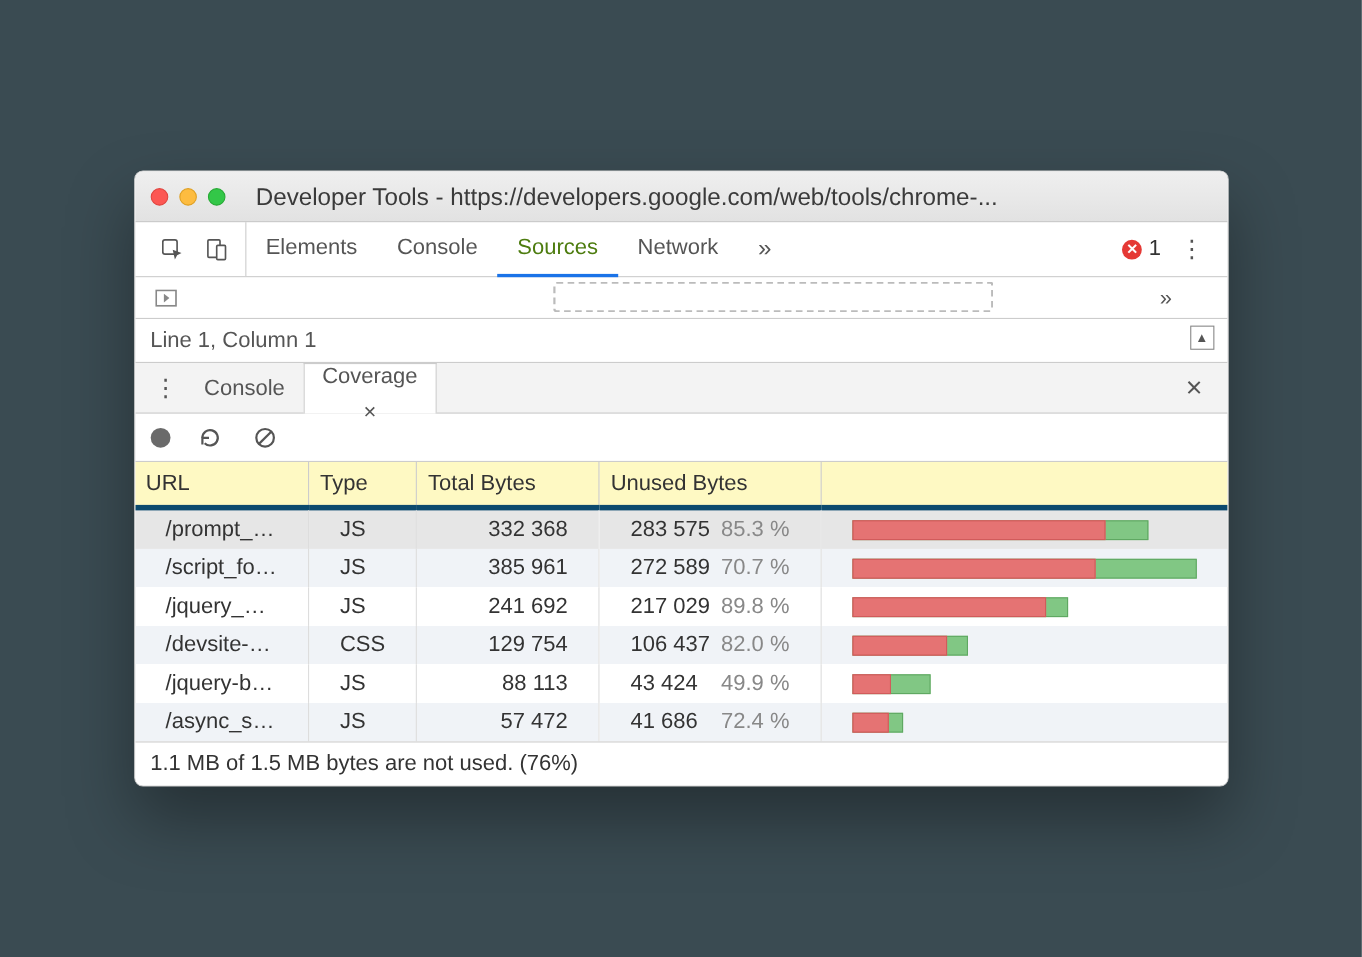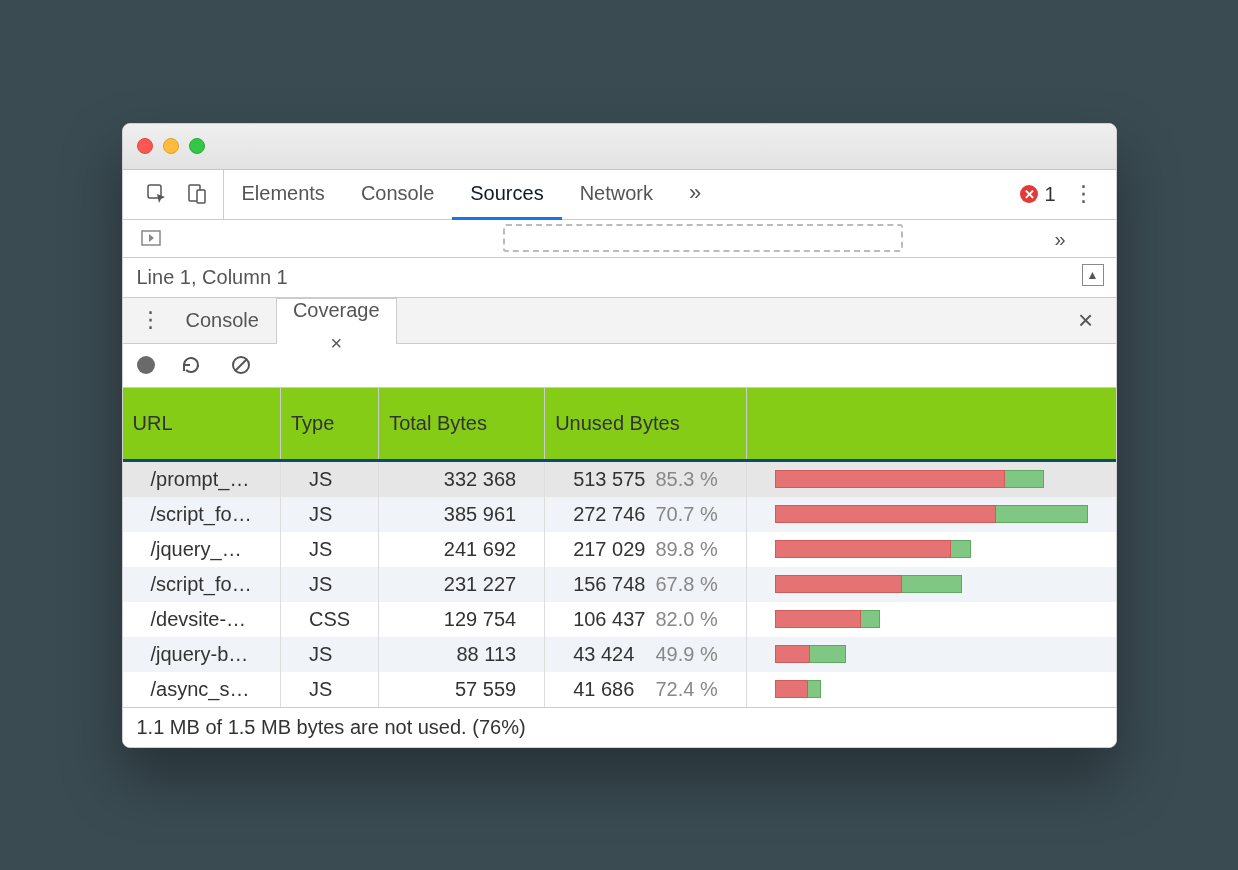--- a/index.html
+++ b/index.html
@@ -86,21 +86,21 @@
       padding: 0 18px;
       display: flex;
       align-items: center;
       font-size: 20px;
       color: #555;
       cursor: pointer;
       border-bottom: 3px solid transparent;
       margin-bottom: -1px;
     }
     .tab.active {
-      color: #0f172a;
+      color: #4d7c0f;
       border-bottom-color: #1a73e8;
     }
     .tabbar-right {
       margin-left: auto;
       display: flex;
       align-items: center;
       gap: 14px;
       padding-right: 10px;
     }
     .error-badge {
@@ -202,23 +202,23 @@
       background: #6a6a6a;
     }
     .table {
       width: 100%;
       border-collapse: collapse;
       font-size: 20px;
     }
     .table th {
       text-align: left;
       font-weight: normal;
-      padding: 24px 10px;
-      background: #84cc16;
-      border-bottom: 3px solid #0c4a6e;
+      padding: 8px 10px;
+      background: #fef9c3;
+      border-bottom: 5px solid #0c4a6e;
       border-right: 1px solid #ccc;
       color: #333;
     }
     .table th:last-child { border-right: none; }
     .table td {
       padding: 6px 28px;
       border-right: 1px solid #ddd;
       white-space: nowrap;
       overflow: hidden;
       text-overflow: ellipsis;
@@ -299,20 +299,21 @@
 <body>
 
 <div class="window">
 
   <div class="titlebar">
     <div class="traffic-lights">
       <div class="tl-dot tl-close"></div>
       <div class="tl-dot tl-min"></div>
       <div class="tl-dot tl-max"></div>
     </div>
+    <div class="title">Developer Tools - https://developers.google.com/web/tools/chrome-...</div>
   </div>
 
   <div class="tabbar">
     <div class="tabbar-left">
       <span class="icon-btn">
         <svg width="22" height="22" viewBox="0 0 22 22" fill="none" stroke="#555" stroke-width="1.5">
           <rect x="2" y="2" width="13" height="13" rx="2"></rect>
           <path d="M11 11 L19 14 L15 16 L13 20 Z" fill="#555" stroke="none"></path>
         </svg>
       </span>
@@ -393,40 +394,40 @@
     </thead>
     <tbody id="coverage-body">
         <tr class="selected">
           <td class="col-url">/prompt_emb</td>
           <td class="col-type">JS</td>
           <td class="col-total">
             <span class="total-cell">332 368</span>
           </td>
           <td class="col-unused">
             <div class="unused-cell">
-              <span class="unused-bytes">513 575</span>
+              <span class="unused-bytes">283 575</span>
               <span class="unused-pct">85.3 %</span>
             </div>
           </td>
           <td class="col-bar">
             <div class="bar-wrap">
               <div class="bar-green" style="left:0;width:86.11440015960163%;"></div>
               <div class="bar-red" style="left:0;width:73.4724492889178%;"></div>
             </div>
           </td>
         </tr>
         <tr>
           <td class="col-url">/script_foot_c</td>
           <td class="col-type">JS</td>
           <td class="col-total">
             <span class="total-cell">385 961</span>
           </td>
           <td class="col-unused">
             <div class="unused-cell">
-              <span class="unused-bytes">272 746</span>
+              <span class="unused-bytes">272 589</span>
               <span class="unused-pct">70.7 %</span>
             </div>
           </td>
           <td class="col-bar">
             <div class="bar-wrap">
               <div class="bar-green" style="left:0;width:100%;"></div>
               <div class="bar-red" style="left:0;width:70.66672539453468%;"></div>
             </div>
           </td>
         </tr>
@@ -443,39 +444,20 @@
             </div>
           </td>
           <td class="col-bar">
             <div class="bar-wrap">
               <div class="bar-green" style="left:0;width:62.62083474755221%;"></div>
               <div class="bar-red" style="left:0;width:56.24169281352261%;"></div>
             </div>
           </td>
         </tr>
         <tr>
-          <td class="col-url">/script_foot.js</td>
-          <td class="col-type">JS</td>
-          <td class="col-total">
-            <span class="total-cell">231 227</span>
-          </td>
-          <td class="col-unused">
-            <div class="unused-cell">
-              <span class="unused-bytes">156 748</span>
-              <span class="unused-pct">67.8 %</span>
-            </div>
-          </td>
-          <td class="col-bar">
-            <div class="bar-wrap">
-              <div class="bar-green" style="left:0;width:59.90942090003912%;"></div>
-              <div class="bar-red" style="left:0;width:40.612393480170276%;"></div>
-            </div>
-          </td>
-        </tr>
-        <tr>
           <td class="col-url">/devsite-goog</td>
           <td class="col-type">CSS</td>
           <td class="col-total">
             <span class="total-cell">129 754</span>
           </td>
           <td class="col-unused">
             <div class="unused-cell">
               <span class="unused-bytes">106 437</span>
               <span class="unused-pct">82.0 %</span>
             </div>
@@ -503,21 +485,21 @@
             <div class="bar-wrap">
               <div class="bar-green" style="left:0;width:22.829508680928903%;"></div>
               <div class="bar-red" style="left:0;width:11.398820088039983%;"></div>
             </div>
           </td>
         </tr>
         <tr>
           <td class="col-url">/async_surve</td>
           <td class="col-type">JS</td>
           <td class="col-total">
-            <span class="total-cell">57 559</span>
+            <span class="total-cell">57 472</span>
           </td>
           <td class="col-unused">
             <div class="unused-cell">
               <span class="unused-bytes">41 686</span>
               <span class="unused-pct">72.4 %</span>
             </div>
           </td>
           <td class="col-bar">
             <div class="bar-wrap">
               <div class="bar-green" style="left:0;width:14.913164801625033%;"></div>

